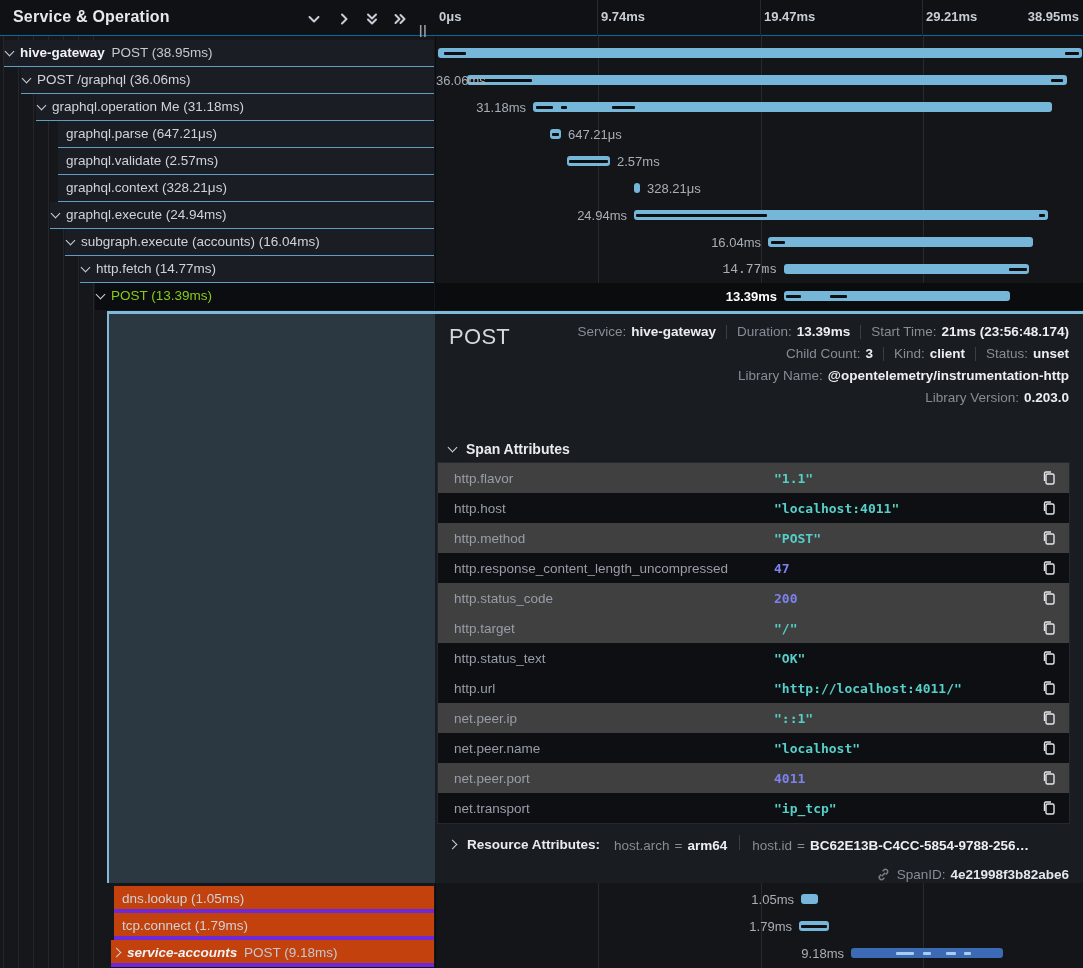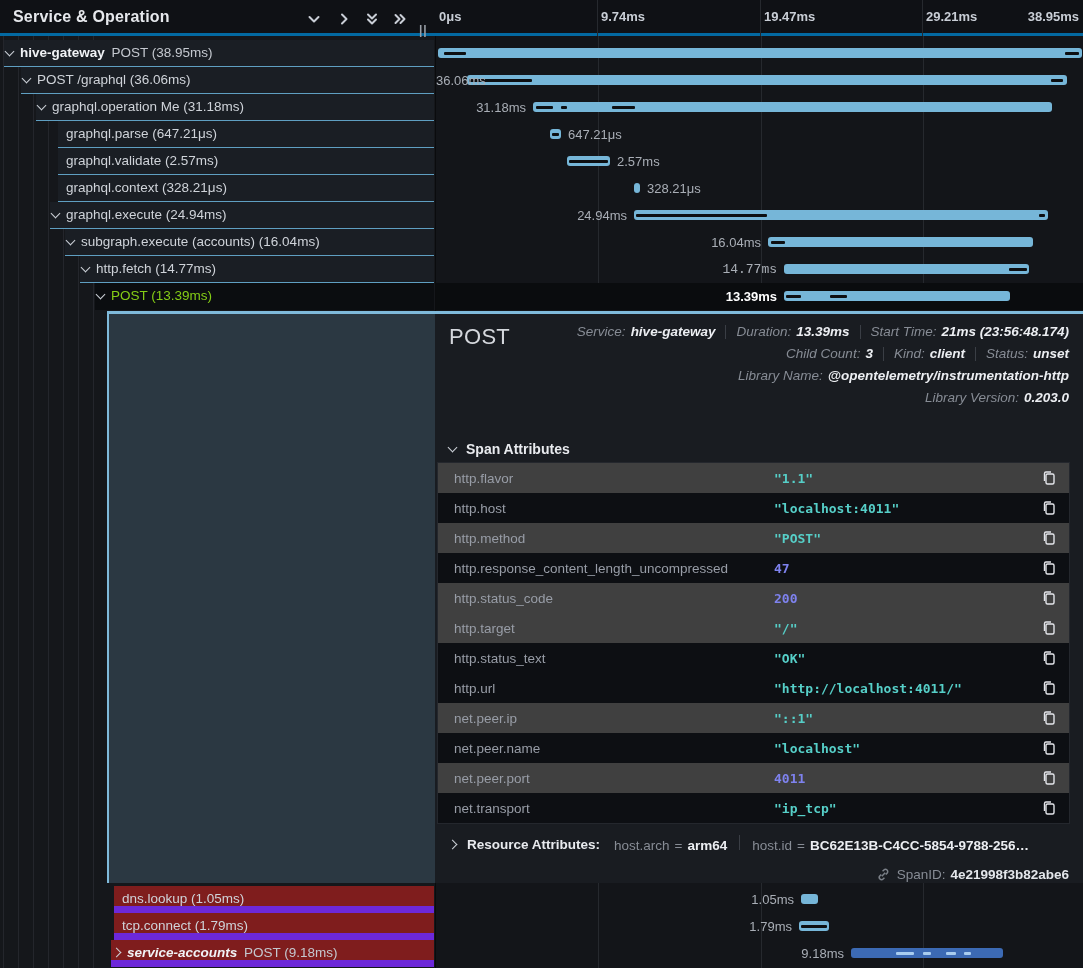--- a/index.html
+++ b/index.html
@@ -4,35 +4,35 @@
 <style>
   * { margin:0; padding:0; box-sizing:border-box; }
   html,body { background:#0c0d10; }
   #app{
     position:relative; width:1083px; height:968px; overflow:hidden;
     background:#131519; font-family:"Liberation Sans", sans-serif;
     color:#d6d9de; -webkit-font-smoothing:antialiased;
   }
   
   #header{ position:absolute; left:0; top:0; width:1083px; height:36px;
-    background:#0f1115; border-bottom:3px solid #0369a1; z-index:30; }
+    background:#0f1115; border-bottom:1px solid #0369a1; z-index:30; }
   #svc-title{ position:absolute; left:13px; top:8px; font-size:16px; font-weight:700; color:#e6e8ec; letter-spacing:.2px;}
   .hicon{ position:absolute; top:9px; width:20px; height:20px; cursor:pointer; display:flex; align-items:center; justify-content:center;}
   .hicon svg{ stroke:#c9ced6; stroke-width:2; fill:none; stroke-linecap:round; stroke-linejoin:round;}
   #drag-handle{ position:absolute; left:419px; top:23px; width:14px; height:14px; color:#9aa0a8; font-size:12px; letter-spacing:1px; cursor:col-resize; font-weight:700;}
   .ruler-tick{ position:absolute; top:9px; font-size:13px; font-weight:600; color:#c9ced6;}
   
   #left-panel{ position:absolute; left:0; top:36px; width:435px; height:932px; background:#15171b; overflow:hidden;}
   #timeline{ position:absolute; left:435px; top:36px; width:648px; height:932px; background:#131519; overflow:hidden; border-left:1px solid #0a0b0d;}
   .guide{ position:absolute; top:0; bottom:0; width:1px; background:#24262c;}
   .gridline{ position:absolute; width:1px; background:#26292e;}
   
   .trow{ position:absolute; height:27px; background:#1a1e24; border-bottom:1px solid #5f9fc2; cursor:pointer;}
   .trow.selected{ background:#0b0d10; border-bottom:none;}
-  .trow.bottom{ background:#7f1d1d; border-bottom:7px solid #6d28d9;}
+  .trow.bottom{ background:#c2410c; border-bottom:4px solid #6d28d9;}
   .trow-label{ position:absolute; top:0; line-height:26px; font-size:13.5px; color:#cfd3d9; white-space:nowrap;}
   .trow.selected .trow-label{ color:#84cc16;}
   .svc-name{ font-weight:700; color:#f0f2f5;}
   .svc-name.italic{ font-style:italic;}
   .op-part{ color:#c4c8cf;}
   .chev{ position:absolute; width:7px; height:7px; border-right:1.7px solid #cdd2d9; border-bottom:1.7px solid #cdd2d9;}
   .chev.down{ transform:rotate(45deg);}
   .chev.right{ transform:rotate(-45deg);}
   
   .brow{ position:absolute; left:0; width:648px; height:27px;}
@@ -42,21 +42,21 @@
   .dash{ position:absolute; top:4px; height:2.5px; background:#a9cdef; border-radius:1px;}
   .dur{ position:absolute; top:0; line-height:27px; font-size:13px; color:#a9aeb6; white-space:nowrap;}
   .dur.sel{ color:#ffffff; font-weight:700;}
   
   #slate{ position:absolute; left:107px; top:275px; width:328px; height:572px;
     background:#2b3842; border-left:2px solid #7fbadb; border-top:3px solid #7fbadb;}
   
   #detail{ position:absolute; left:435px; top:311px; width:648px; height:572px;
     background:#191c21; border-top:3px solid #7fbadb; z-index:20;}
   #detail-title{ position:absolute; left:14px; top:10px; font-size:22px; font-weight:500; color:#d4d7dc; letter-spacing:.3px;}
-  #meta{ position:absolute; right:14px; top:7px; text-align:right; font-size:13.5px;font-style:italic;}
+  #meta{ position:absolute; right:14px; top:7px; text-align:right; font-size:13.5px;}
   .meta-line{ height:22px; line-height:22px; display:flex; justify-content:flex-end; align-items:center; color:#878c95;}
   .meta-label{ color:#878c95;}
   .meta-value{ color:#eceef2; font-weight:700; margin-left:5px;}
   .meta-sep{ display:inline-block; width:1px; height:14px; background:#3a3e45; margin:0 10px;}
   #attrs-header{ position:absolute; left:14px; top:127px; font-size:14px; font-weight:700; color:#e8eaee; display:flex; align-items:center; cursor:pointer;}
   #attrs-header .chev{ position:static; margin-right:10px; margin-top:-3px;}
   #attrs-table{ position:absolute; left:2px; top:148px; width:633px; border:1px solid #24272d;}
   .arow{ position:relative; height:30px; display:flex; align-items:center; }
   .arow.alt-a{ background:#404040;}
   .arow.alt-b{ background:#0d0f13;}

